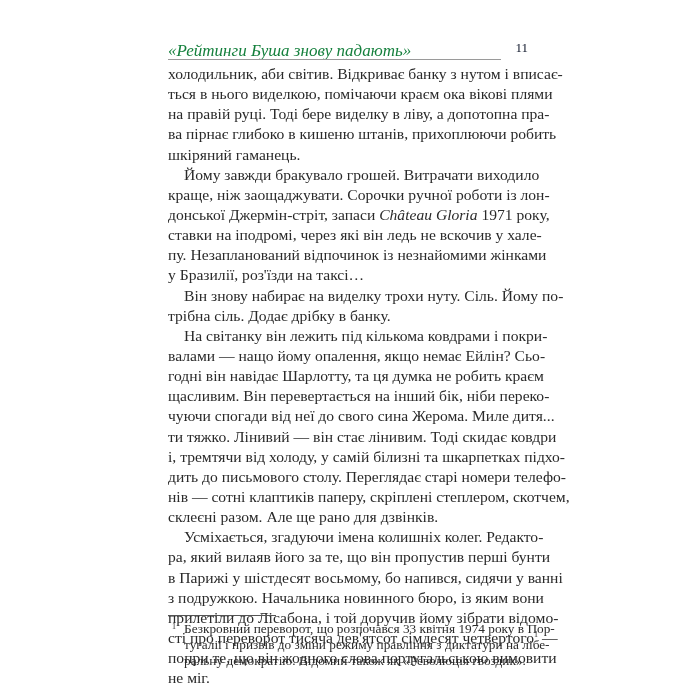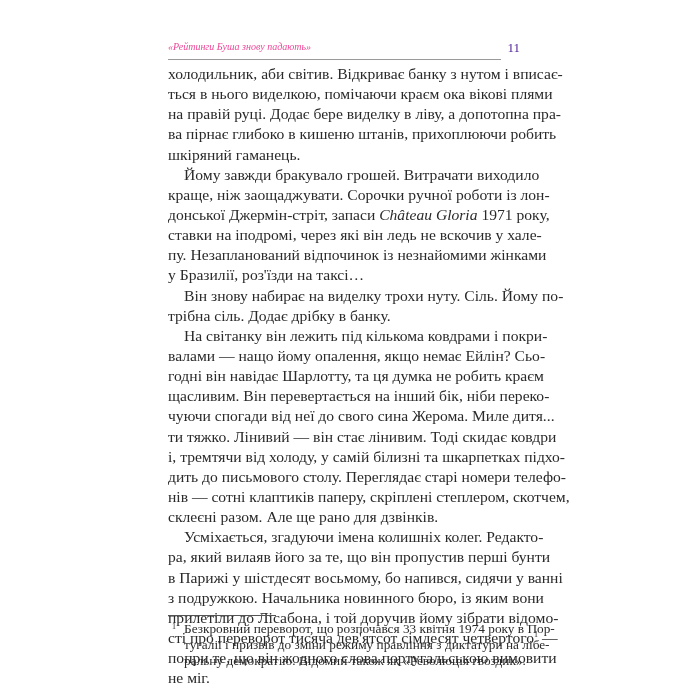--- a/index.html
+++ b/index.html
@@ -1,22 +1,22 @@
 <!DOCTYPE html>
 <html><head>
 <meta charset="utf-8">
 <style>
   html, body { margin: 0; padding: 0; background: #ffffff; }
   body { width: 700px; height: 700px; position: relative; overflow: hidden;
          font-family: "Liberation Serif", "DejaVu Serif", serif; color: #2a2a2a; }
   .page { position: absolute; left: 168px; top: 38px; width: 360px; }
   .running-head { position: relative; height: 20px; }
-  .rh-title { position: absolute; left: 0; top: 3px; font-style: italic; font-size: 10px; color: #ec4899; }
+  .rh-title { position: absolute; left: 0; top: 3px; font-style: italic; font-size: 17px; color: #15803d; }
   .rh-rule { position: absolute; left: 0; top: 21px; width: 333px; border-top: 1px solid #9a9a9a; }
-  .rh-num { position: absolute; right: 8px; top: 2px; font-size: 13px; color: #4c1d95; }
+  .rh-num { position: absolute; right: 0; top: 2px; font-size: 13px; color: #0f172a; }
   .body { position: absolute; top: 26px; left: 0; width: 360px; font-size: 15.6px; line-height: 20.15px; }
   .line { display: block; white-space: nowrap; text-align: justify; text-align-last: justify; height: 20.15px; }
   .line.last { text-align-last: left; }
   .line.indent { padding-left: 16px; }
   .fn-rule { position: absolute; left: 0; top: 577px; width: 108px; border-top: 1px solid #555; }
   .footnotes { position: absolute; top: 583px; left: 0; width: 360px; font-size: 13.3px; line-height: 16px; }
   .fn-mark { position: absolute; left: 4px; top: -2px; font-size: 8px; }
   .fn-line { display: block; padding-left: 16px; white-space: nowrap; text-align: justify; text-align-last: justify; height: 16px; }
   .fn-line.last { text-align-last: left; }
   i { font-style: italic; }
@@ -28,21 +28,21 @@
 <div class="page">
   <div class="running-head">
     <span class="rh-title">«Рейтинги Буша знову падають»</span>
     <span class="rh-num">11</span>
     <div class="rh-rule"></div>
   </div>
 
   <div class="body" id="body">
       <span class="line">холодильник, аби світив. Відкриває банку з нутом і вписає-</span>
       <span class="line">ться в нього виделкою, помічаючи краєм ока вікові плями</span>
-      <span class="line">на правій руці. Додає бере виделку в ліву, а допотопна пра-</span>
+      <span class="line">на правій руці. Тоді бере виделку в ліву, а допотопна пра-</span>
       <span class="line">ва пірнає глибоко в кишеню штанів, прихоплюючи робить</span>
       <span class="line last">шкіряний гаманець.</span>
       <span class="line indent">Йому завжди бракувало грошей. Витрачати виходило</span>
       <span class="line">краще, ніж заощаджувати. Сорочки ручної роботи із лон-</span>
       <span class="line"><span>донської Джермін-стріт, запаси </span><i>Château Gloria</i><span> 1971 року,</span></span>
       <span class="line">ставки на іподромі, через які він ледь не вскочив у хале-</span>
       <span class="line">пу. Незапланований відпочинок із незнайомими жінками</span>
       <span class="line last">у Бразилії, роз'їзди на таксі…</span>
       <span class="line indent">Він знову набирає на виделку трохи нуту. Сіль. Йому по-</span>
       <span class="line last">трібна сіль. Додає дрібку в банку.</span>

